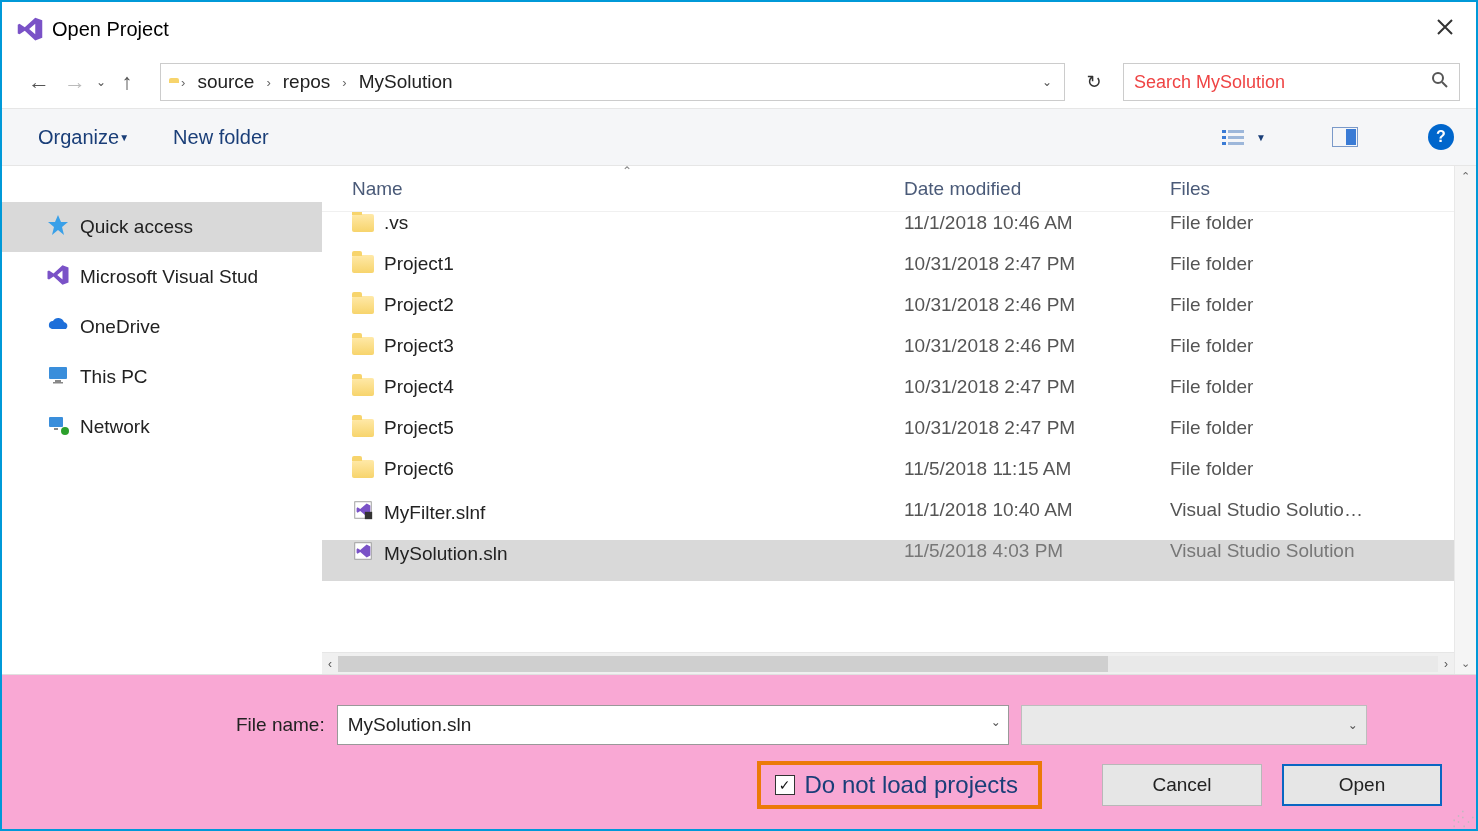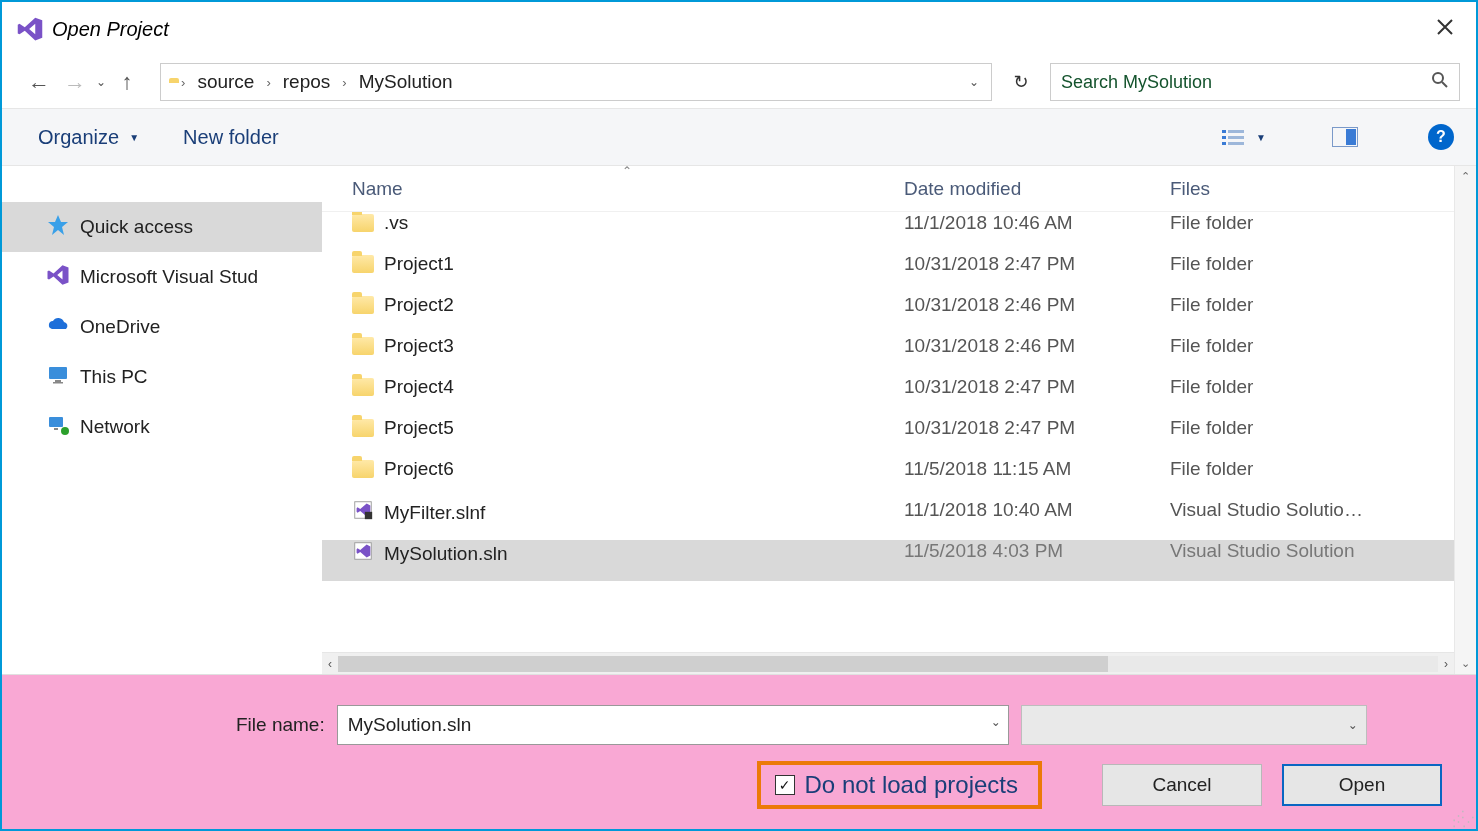--- a/index.html
+++ b/index.html
@@ -16,21 +16,20 @@
     position: relative;
   }
   
   .title-bar {
     height: 54px;
     background: #ffffff;
     display: flex;
     align-items: center;
     padding: 0 12px 0 14px;
     font-size: 20px;
-    font-style: italic;
   }
   .title-bar .vs-logo { width: 28px; height: 28px; margin-right: 8px; }
   .title-bar .title-text { color: #000; font-size: 20px; }
   .title-bar .spacer { flex: 1; }
   .title-bar .close-x {
     font-size: 20px; color: #333; padding: 6px 10px; cursor: default;
   }
   
   .nav-row {
     height: 52px;
@@ -57,45 +56,45 @@
     font-size: 19px;
     color: #222;
   }
   .crumb-sep { color: #666; font-size: 13px; padding: 0 8px; }
   .crumb-dd { margin-left: auto; color: #555; font-size: 12px; padding: 0 4px; }
   .refresh-btn {
     width: 38px; height: 38px; display: flex; align-items: center; justify-content: center;
     color: #333; font-size: 18px;
   }
   .search-box {
-    width: 410px; height: 38px;
+    width: 337px; height: 38px;
     border: 1px solid #ccc;
     display: flex; align-items: center;
     padding: 0 10px;
-    color: #14532d;
+    color: #ef4444;
     font-size: 18px;
     gap: 8px;
   }
   .search-box .mag { margin-left: auto; font-size: 18px; color: #555; }
 
   
   .toolbar-row {
     height: 58px;
     background: #f5f6f8;
     border-top: 1px solid #e6e6e6;
     border-bottom: 1px solid #e6e6e6;
     display: flex;
     align-items: center;
     padding: 0 22px 0 36px;
     gap: 44px;
   }
   .tb-link {
     color: #1a3e78;
     font-size: 20px;
-    display: flex; align-items: center; gap: 10px;
+    display: flex; align-items: center; gap: 0;
   }
   .tb-spacer { flex: 1; }
   .tb-iconbtn { display: flex; align-items: center; gap: 6px; color: #1a3e78; }
   .tb-help {
     width: 26px; height: 26px; border-radius: 50%;
     background: #0066cc; color: #fff;
     display: flex; align-items: center; justify-content: center;
     font-weight: bold; font-size: 16px;
     margin-left: 10px;
   }

